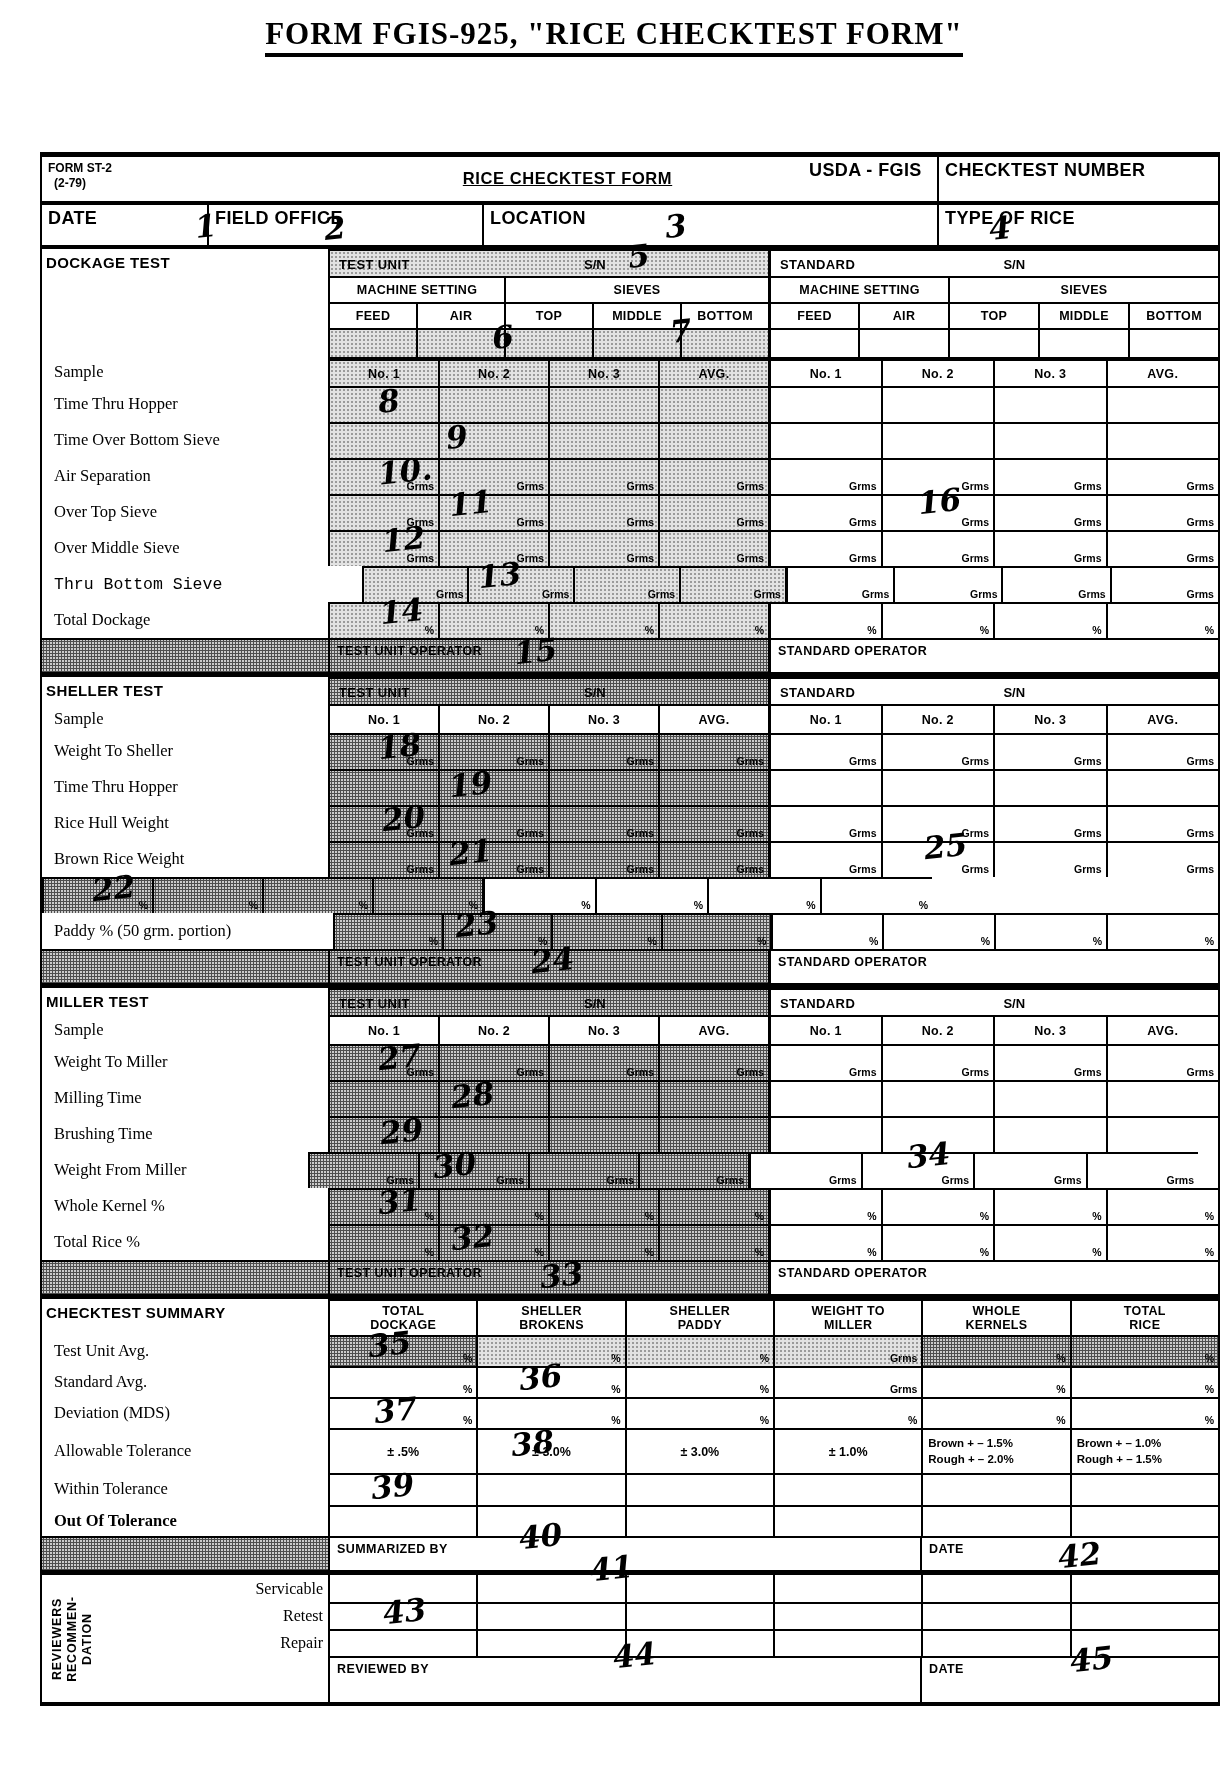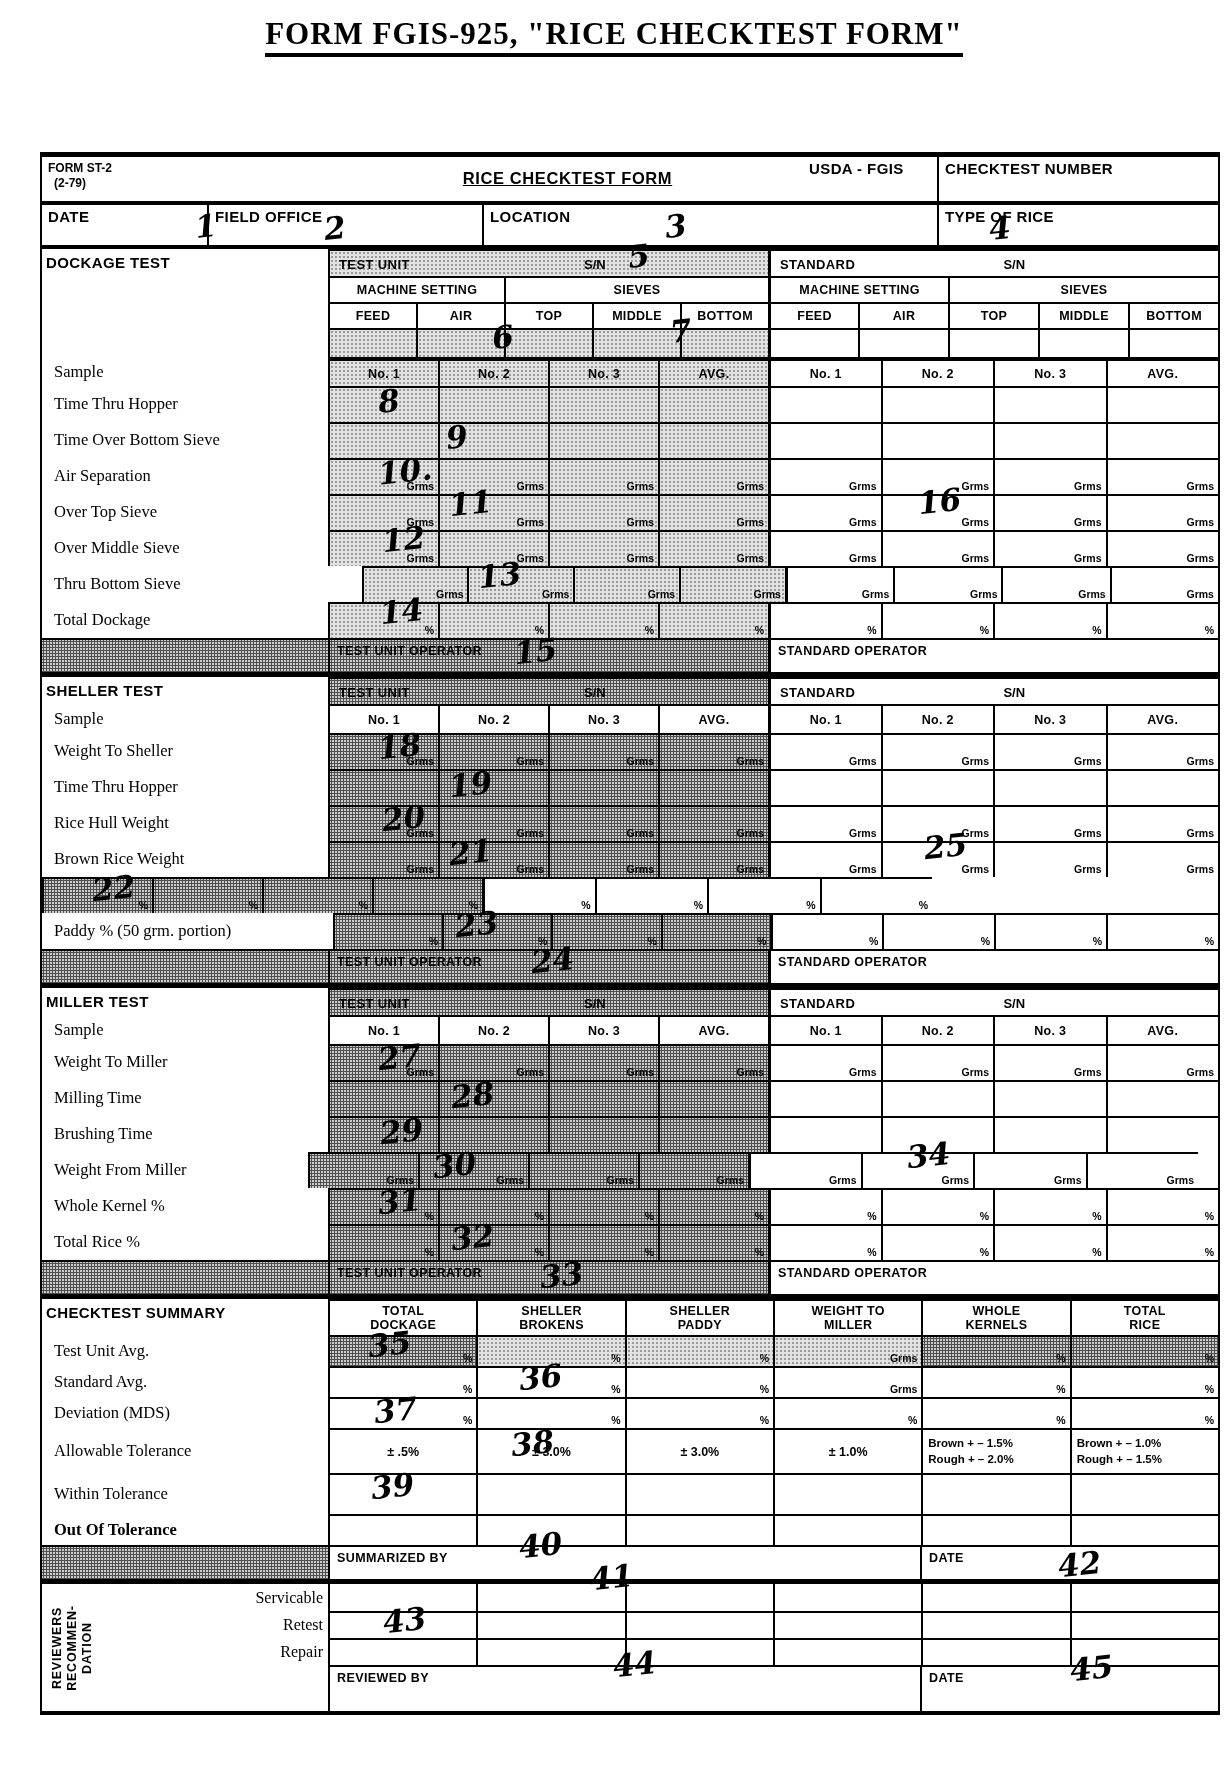--- a/index.html
+++ b/index.html
@@ -21,21 +21,21 @@
   .hsep4{height:4px;background:#000;}
   .shadeL{background-color:#e2e2e2;background-image:radial-gradient(#9a9a9a 0.9px,transparent 1px);background-size:4px 4px;}
   .shadeD{background-color:#cbcbcb;background-image:radial-gradient(#4e4e4e 1px,transparent 1.15px);background-size:3px 3px;}
   .ttl{position:absolute;left:9px;top:50%;transform:translateY(-50%);font-weight:bold;font-size:13px;letter-spacing:.4px;white-space:nowrap;}
   .sn{position:absolute;left:58%;top:50%;transform:translateY(-50%);font-weight:bold;font-size:13px;}
   .hdrc{display:flex;align-items:center;justify-content:center;font-weight:bold;font-size:12.5px;letter-spacing:.3px;text-align:center;}
   .rowlab{display:flex;align-items:center;padding-left:12px;font-family:"Liberation Serif",serif;font-size:16.5px;}
   .sectitle{font-weight:bold;font-size:15px;padding:5px 8px 0 4px;letter-spacing:.4px;font-family:"Liberation Sans",sans-serif;}
   .unit{position:absolute;right:4px;bottom:2px;font-size:10.5px;font-weight:bold;}
   .oplab{position:absolute;left:7px;top:4px;font-weight:bold;font-size:12.5px;letter-spacing:.4px;}
-  .flab{position:absolute;left:6px;top:3px;font-weight:bold;font-size:15px;letter-spacing:.4px;white-space:nowrap;}
+  .flab{position:absolute;left:6px;top:3px;font-weight:bold;font-size:18px;letter-spacing:.4px;white-space:nowrap;}
   .small2{font-size:12px;font-weight:bold;line-height:1.25;padding:4px 0 0 6px;}
   .cthdr{font-weight:bold;font-size:16.5px;letter-spacing:.6px;text-align:center;padding-top:12px;}
   .tol{display:flex;flex-direction:column;align-items:center;justify-content:center;height:100%;font-weight:bold;font-size:12.5px;}
   .tol2{display:flex;flex-direction:column;justify-content:center;height:100%;font-weight:bold;font-size:11.5px;padding-left:5px;line-height:1.35;}
   .hw{position:absolute;z-index:6;font-family:"DejaVu Serif",serif;font-style:italic;font-weight:bold;
       font-size:31px;line-height:1;transform:rotate(-6deg);pointer-events:none;}
   .rotbox{position:absolute;left:-30px;top:50%;transform:translateY(-50%) rotate(-90deg);
       font-weight:bold;font-size:12.5px;line-height:1.2;letter-spacing:.8px;text-align:center;white-space:nowrap;width:120px;}
   .optlab{display:flex;align-items:center;justify-content:flex-end;padding-right:5px;
       font-family:"Liberation Serif",serif;font-size:16px;}
@@ -247,21 +247,21 @@
         <div class="unit">Grms</div>
       </div>
       <div class="cell bl bt" id="dockage-r4-s2" style="width: 112.5px;">
         <div class="unit">Grms</div>
       </div>
       <div class="cell bl bt" id="dockage-r4-s3" style="width: 112.5px;">
         <div class="unit">Grms</div>
       </div>
     </div>
     <div class="frow" style="height: 36px;">
-      <div class="cell rowlab" style="width: 332px;">Thru Bottom Sieve</div>
+      <div class="cell rowlab" style="width: 332px; font-family: Liberation Mono, monospace;">Thru Bottom Sieve</div>
       <div class="cell bl bt shadeL" id="dockage-r5-t0" style="width: 110px;">
         <div class="unit">Grms</div>
       </div>
       <div class="cell bl bt shadeL" id="dockage-r5-t1" style="width: 110px;">
         <div class="unit">Grms</div>
         <div class="hw" style="left: 8%; top: -8px;">13</div>
       </div>
       <div class="cell bl bt shadeL" id="dockage-r5-t2" style="width: 110px;">
         <div class="unit">Grms</div>
       </div>
@@ -798,21 +798,21 @@
           <div>Rough + – 2.0%</div>
         </div>
       </div>
       <div class="cell bl bt" id="sum-r3-c5" style="width: 148.333px;">
         <div class="tol2">
           <div>Brown + – 1.0%</div>
           <div>Rough + – 1.5%</div>
         </div>
       </div>
     </div>
-    <div class="frow" style="height: 41px; border-radius: 11px;">
+    <div class="frow" style="height: 32px; border-radius: 11px;">
       <div class="cell rowlab" style="width: 286px;">Within Tolerance</div>
       <div class="cell bl bt" id="sum-r4-c0" style="width: 148.333px;">
         <div class="hw" style="left: 28%; top: -4px;">39</div>
       </div>
       <div class="cell bl bt" id="sum-r4-c1" style="width: 148.333px;"></div>
       <div class="cell bl bt" id="sum-r4-c2" style="width: 148.333px;"></div>
       <div class="cell bl bt" id="sum-r4-c3" style="width: 148.333px;"></div>
       <div class="cell bl bt" id="sum-r4-c4" style="width: 148.333px;"></div>
       <div class="cell bl bt" id="sum-r4-c5" style="width: 148.333px;"></div>
     </div>

